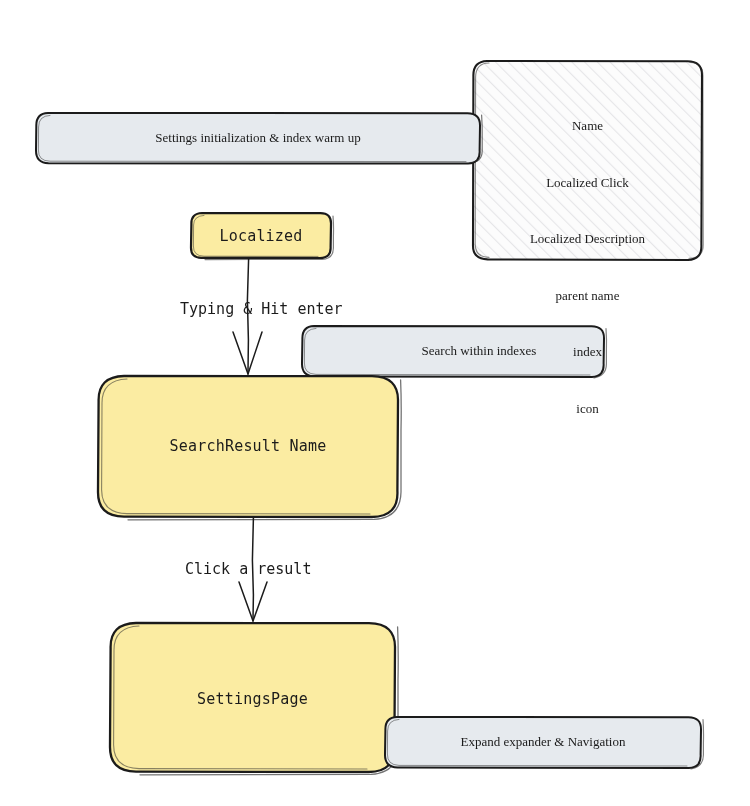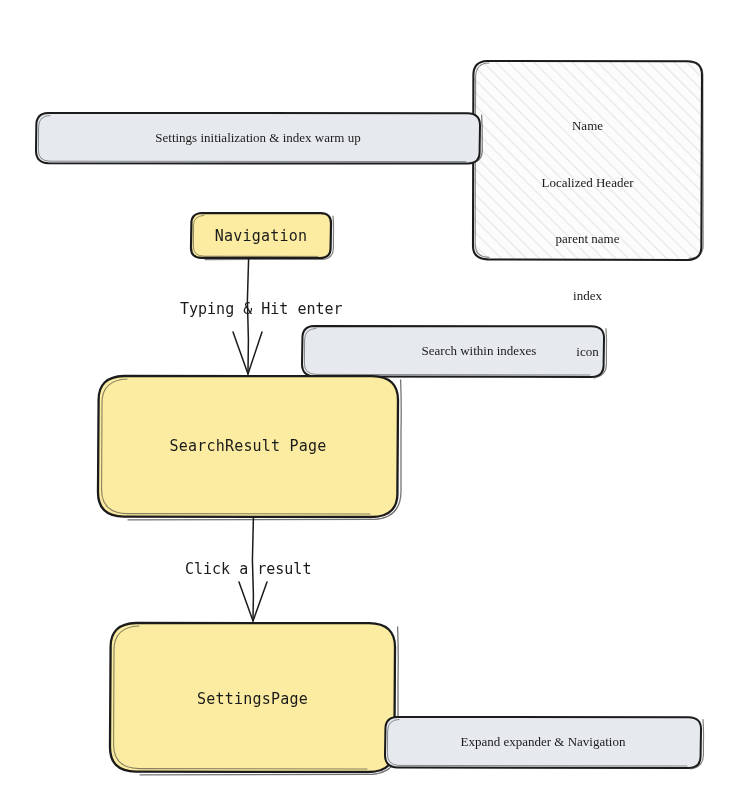--- a/index.html
+++ b/index.html
@@ -124,35 +124,36 @@
   <g>
     <path d="M 397 717 Q 385 717 385.4 730 L 385 754 Q 384.6 767 397.5 767.4 L 689 768 Q 701 767.6 700.6 754.5 L 701 730 Q 701.4 717.2 688.5 717.2 Z" fill="#e6eaee" stroke="none"></path>
     <path d="M 397 717 Q 385 717.4 385.4 730 L 385 754 Q 384.6 767.2 397.5 767.4 L 689 768 Q 701.4 767.6 700.6 754.5 L 701 730 Q 701.4 717.2 688.5 717.2 Z" fill="none" stroke="#1b1b1b" stroke-width="2" stroke-linecap="round"></path>
     <path d="M 399 719.4 Q 387.6 720 387.6 731 L 387.4 754 Q 387.2 765 399 765.4 L 687 766" fill="none" stroke="#2a2a2a" stroke-width="1" stroke-linecap="round" opacity="0.5"></path>
     <path d="M 703 719.6 Q 703.8 731 703.4 743 L 703.4 755 Q 703.2 767 691 768.8" fill="none" stroke="#2a2a2a" stroke-width="1.2" stroke-linecap="round" opacity="0.6"></path>
   </g>
 </svg>
 
 <div class="note-label" style="left:473px; top:82px; width:229px; text-align:center;">
   <span class="index-line">Name</span>
-  <span class="index-line">Localized Header</span>
+  <span class="index-line">Localized Click</span>
+  <span class="index-line">Localized Description</span>
   <span class="index-line">parent name</span>
   <span class="index-line">index</span>
   <span class="index-line">icon</span>
 </div>
 
 <div class="note-label" style="left:36px; top:130px; width:444px; text-align:center;">Settings initialization &amp; index warm up</div>
 
-<div class="node-label" style="left:191px; top:227px; width:140px;">Navigation</div>
+<div class="node-label" style="left:191px; top:227px; width:140px;">Localized</div>
 
 <div class="edge-label" style="left:160px; top:300px;margin-left:20px;">Typing &amp; Hit enter</div>
 
 <div class="note-label" style="left:302px; top:343px; width:338px; text-align:center;padding-left:8px;">Search within indexes</div>
 
-<div class="node-label" style="left:98px; top:437px; width:300px;">SearchResult Page</div>
+<div class="node-label" style="left:98px; top:437px; width:300px;">SearchResult Name</div>
 
 <div class="edge-label" style="left:185px; top:560px;">Click a result</div>
 
 <div class="node-label" style="left:110px; top:690px; width:285px;">SettingsPage</div>
 
 <div class="note-label" style="left:385px; top:734px; width:316px; text-align:center;">Expand expander &amp; Navigation</div>
 
 <div class="hit" style="left:191px; top:213px; width:140px; height:45px;"></div>
 <div class="hit" style="left:98px; top:376px; width:300px; height:141px;"></div>
 <div class="hit" style="left:110px; top:623px; width:285px; height:149px;"></div>

